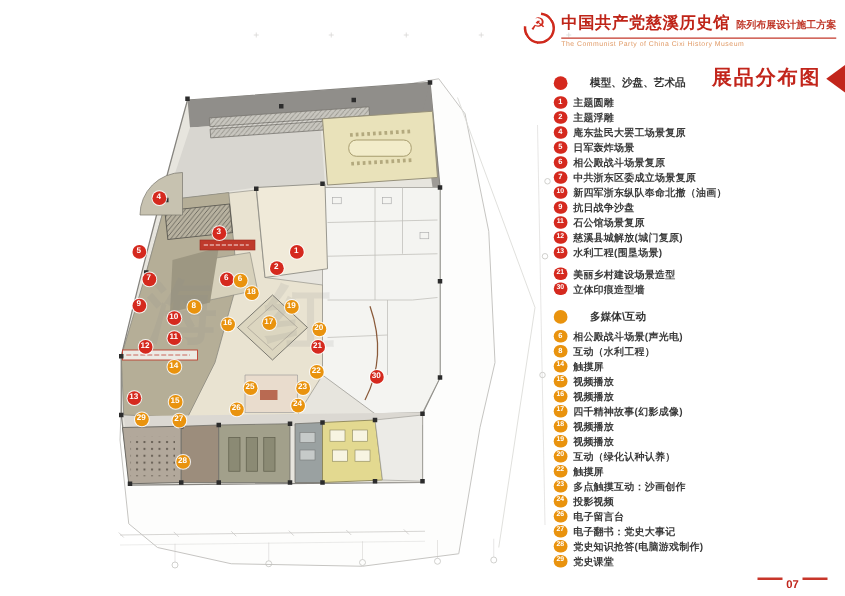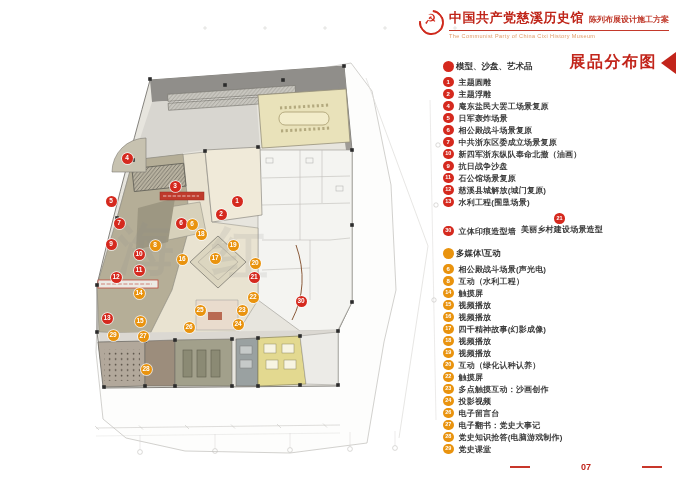--- a/index.html
+++ b/index.html
@@ -17,28 +17,28 @@
   .hsub{font-size:8px;font-weight:700;color:#c0392b;margin-left:5px;white-space:nowrap;text-align:center;}
   .hen{font-size:5.5px;color:#e09a66;margin-top:2px;letter-spacing:0.4px;}
   
   #panel{position:absolute;left:443px;top:60px;width:233px;}
   #panel-title{position:absolute;top:-8px;right:0;display:flex;}
   #panel-title .ttext{font-size:16px;font-weight:900;color:#c2251b;letter-spacing:1.5px;}
   #panel-title .tri{width:0;height:0;border-top:11px solid transparent;border-bottom:11px solid transparent;
                     border-right:15px solid #c2251b;margin-left:4px;}
   .legend-header{display:flex;align-items:center;height:13px;margin-bottom:3px;}
   .legend-dot{width:11px;height:11px;border-radius:50%;flex:0 0 11px;}
-  .legend-hlabel{margin-left:2px;font-size:8.5px;font-weight:700;color:#333;}
+  .legend-hlabel{margin-left:18px;font-size:8.5px;font-weight:700;color:#333;}
   .lrow{display:flex;align-items:center;height:12px;}
   .badge{width:10.5px;height:10.5px;border-radius:50%;flex:0 0 10.5px;color:#fff;
          font-size:6px;font-weight:700;display:flex;align-items:center;justify-content:center;line-height:1;}
   .itext{margin-left:5px;font-size:8px;font-weight:700;color:#3b3b3b;letter-spacing:0.2px;white-space:nowrap;}
   .legend-section + .legend-section{margin-top:10px;}
   
-  #pagenum{position:absolute;right:14px;bottom:5px;display:flex;align-items:center;gap:48px;}
+  #pagenum{position:absolute;right:14px;bottom:5px;display:flex;align-items:flex-start;}
   #pagenum .dash{width:20px;height:1.6px;background:#c8362a;}
   #pagenum .num{font-size:9px;font-weight:900;color:#c0251c;margin:0 3px;}
   
   #plan-markers{position:absolute;left:0;top:0;width:676px;height:477px;pointer-events:none;}
   .marker{position:absolute;width:11px;height:11px;border-radius:50%;color:#fff;
           font-size:6.5px;font-weight:700;display:flex;align-items:center;justify-content:center;
           box-shadow:0 0 0 0.8px rgba(255,255,255,.85);line-height:1;}
   .marker.red{background:#d5291e;}
   .marker.orange{background:#e9930e;}
   svg text.wm{font-family:"Liberation Sans",sans-serif;font-weight:700;}
@@ -304,21 +304,21 @@
             <span class="itext">石公馆场景复原</span>
           </div>
           <div class="lrow">
             <span class="badge" style="background: rgb(213, 41, 30); font-size: 5.5px;">12</span>
             <span class="itext">慈溪县城解放(城门复原)</span>
           </div>
           <div class="lrow">
             <span class="badge" style="background: rgb(213, 41, 30); font-size: 5.5px;">13</span>
             <span class="itext">水利工程(围垦场景)</span>
           </div>
-          <div class="lrow" style="margin-top: 5px; flex-direction: column;">
+          <div class="lrow" style="margin-top: 5px;">
             <span class="badge" style="background: rgb(213, 41, 30); font-size: 5.5px;">21</span>
             <span class="itext">美丽乡村建设场景造型</span>
           </div>
           <div class="lrow">
             <span class="badge" style="background: rgb(213, 41, 30); font-size: 5.5px;">30</span>
             <span class="itext">立体印痕造型墙</span>
           </div>
         </div>
         <div class="legend-section">
           <div class="legend-header">

